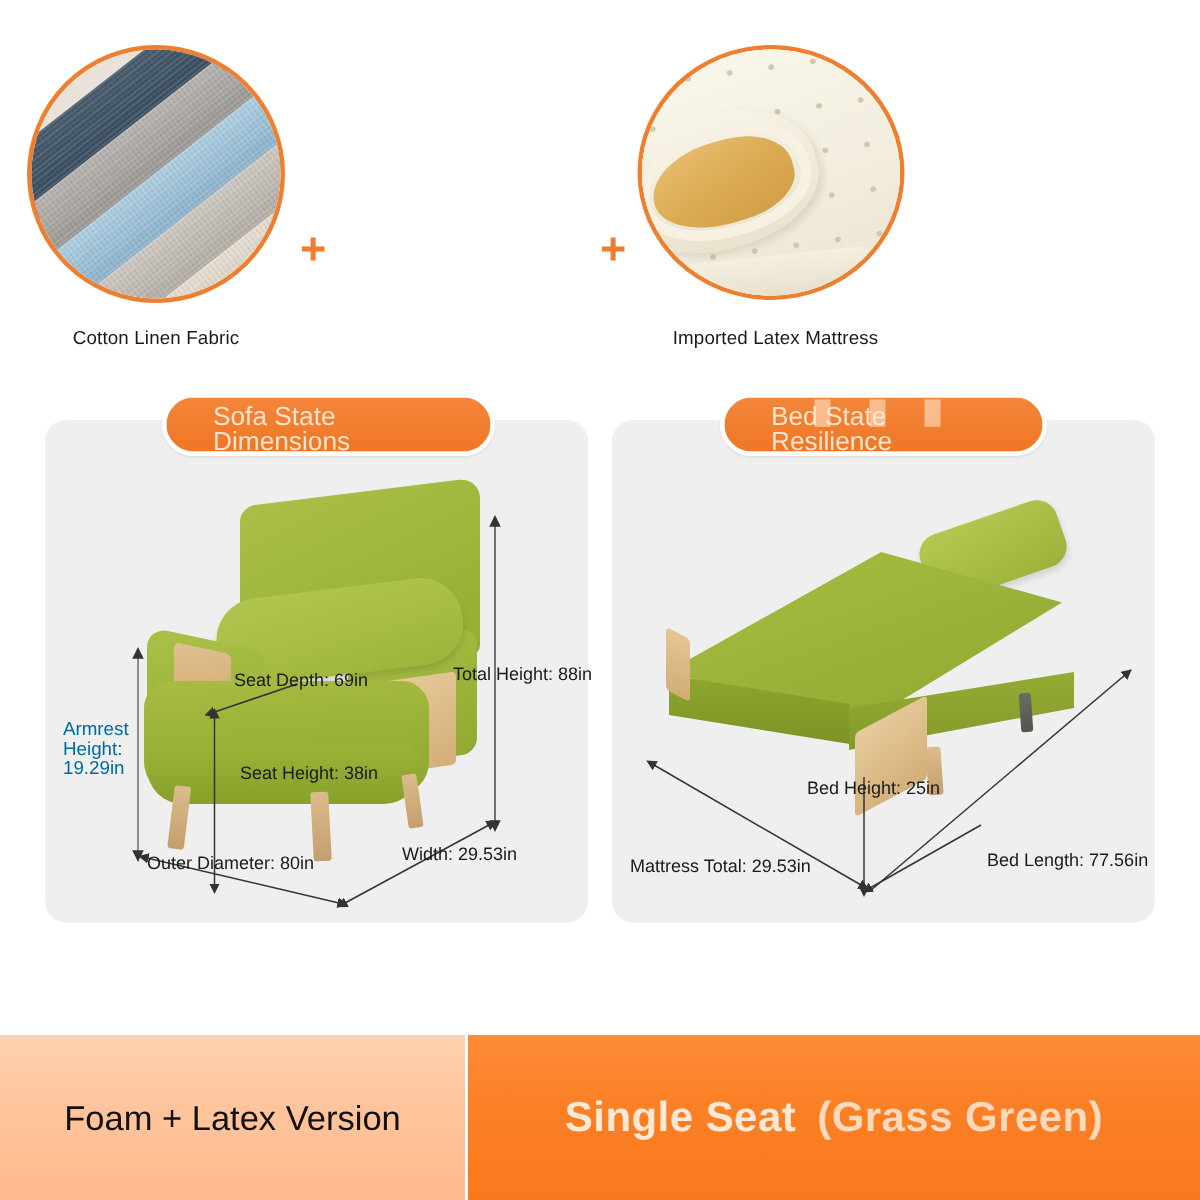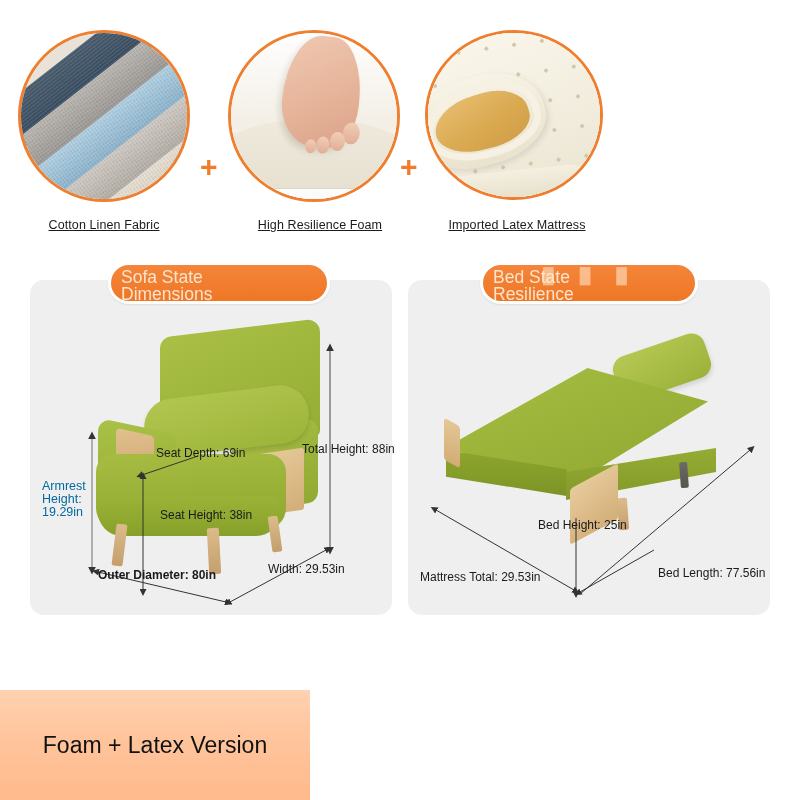--- a/index.html
+++ b/index.html
@@ -17,21 +17,21 @@
   .circle{
     position:relative;width:170px;height:170px;border-radius:50%;
     border:3px solid #ef7f2e;overflow:hidden;background:#f6f3ee;
     box-sizing:border-box;
   }
   .mat-1 .circle{width:172px;height:172px;}
   .mat-2 .circle{width:172px;height:172px;}
   .mat-3 .circle{width:178px;height:170px;}
   .mat-cap{
     position:absolute;top:188px;width:100%;text-align:center;
-    font-size:12.5px;color:#1b1b1b;letter-spacing:.1px;white-space:nowrap;text-decoration:underline;
+    font-size:12.5px;color:#1b1b1b;letter-spacing:.1px;white-space:nowrap;
   }
   .mat-1 .mat-cap{left:-4px;} .mat-2 .mat-cap{left:2px;} .mat-3 .mat-cap{left:2px;}
 
   .plus{
     position:absolute;top:152px;font-size:30px;line-height:30px;
     color:#f07c2c;font-weight:700;
   }
   .plus-1{left:200px;} .plus-2{left:400px;}
 
   
@@ -97,21 +97,21 @@
     position:absolute;top:-18px;height:42px;border-radius:21px;
     background:linear-gradient(180deg,#f4853a,#ef7726);
     border:3px solid #ffffff;box-sizing:border-box;
     display:flex;align-items:center;overflow:hidden;
     box-shadow:0 1px 2px rgba(0,0,0,.08);
   }
   .badge-left{left:78px;width:222px;}
   .badge-right{left:72px;width:218px;}
   .badge-txt{
     color:#fbe4cd;font-size:17.5px;line-height:17px;font-weight:400;
-    padding-left:10px;white-space:pre-line;margin-top:6px;
+    padding-left:31px;white-space:pre-line;margin-top:6px;
   }
   .ghost{
     position:absolute;top:2px;left:60px;color:rgba(255,236,214,.55);
     font-size:15px;letter-spacing:26px;pointer-events:none;
   }
 
   
   .dim{position:absolute;font-size:12px;color:#1a1a1a;white-space:nowrap;}
   .dim-wrap{position:absolute;font-size:12.5px;color:#0369a1;line-height:13px;}
 
@@ -207,36 +207,20 @@
           <div class="fstrip fs5">
               <div class="weave"></div>
             </div>
         </div>
       </div>
       <div class="mat-cap">Cotton Linen Fabric</div>
     </div>
 
     <div class="plus plus-1">+</div>
 
-    <div class="mat mat-2">
-      <div class="circle">
-        <div class="foamart">
-          <div class="foam-slab"></div>
-          <div class="foam-dent"></div>
-          <div class="foot">
-            <div class="toe t1"></div>
-              <div class="toe t2"></div>
-            <div class="toe t3"></div>
-              <div class="toe t4"></div>
-          </div>
-          <div class="foam-base"></div>
-        </div>
-      </div>
-      <div class="mat-cap">High Resilience Foam</div>
-    </div>
 
     <div class="plus plus-2">+</div>
 
     <div class="mat mat-3">
       <div class="circle">
         <div class="latexart">
           <div class="latex-sheet">
               <div class="holes"></div>
             </div>
           <div class="roll">
@@ -286,21 +270,21 @@
           <line x1="68" y1="292" x2="196" y2="322" stroke="#333" stroke-width="1" marker-start="url(#aL)" marker-end="url(#aR)"></line>
           <line x1="200" y1="322" x2="296" y2="270" stroke="#333" stroke-width="1" marker-start="url(#aL)" marker-end="url(#aR)"></line>
         </svg>
 
         <div class="dim" style="left:272px;top:162px;">Total Height: 88in</div>
         <div class="dim" style="left:126px;top:166px;">Seat Depth: 69in</div>
         <div class="dim" style="left:130px;top:228px;">Seat Height: 38in</div>
         <div class="dim-wrap" style="left:12px;top:200px;white-space:pre-line;">Armrest
 Height:
 19.29in</div>
-        <div class="dim" style="left:68px;top:288px;font-weight:bold;">Outer Diameter: 80in</div>
+        <div class="dim" style="left:68px;top:288px;">Outer Diameter: 80in</div>
         <div class="dim" style="left:238px;top:282px;">Width: 29.53in</div>
       </div>
 
       <div class="badge badge-left">
         <div class="badge-txt">Sofa State
 Dimensions</div>
       </div>
     </div>
 
     <div class="panel panel-right">
@@ -343,15 +327,19 @@
         <div class="ghost">███</div>
       </div>
     </div>
 
   </div>
 
   <div class="banner">
     <div class="ban-l">
       <span>Foam + Latex Version</span>
     </div>
+    <div class="ban-r">
+      <span class="b1">Single Seat</span>
+      <span class="b2">(Grass Green)</span>
+    </div>
   </div>
 
 </div>
 
 </body></html>

